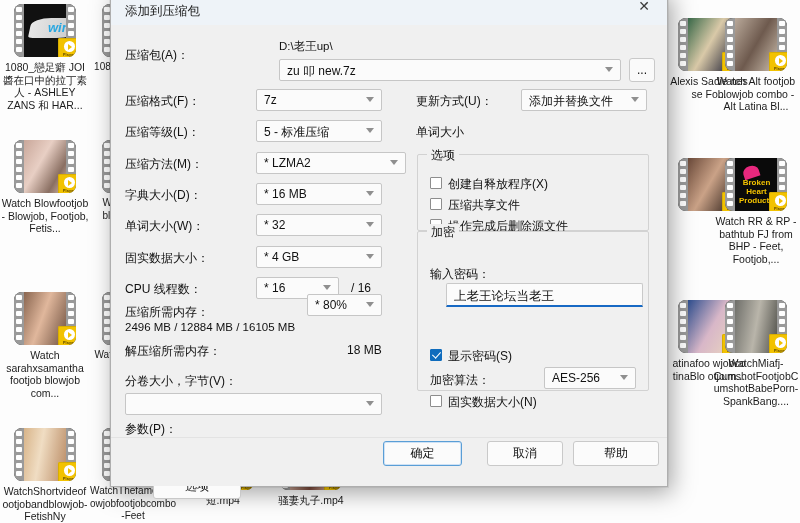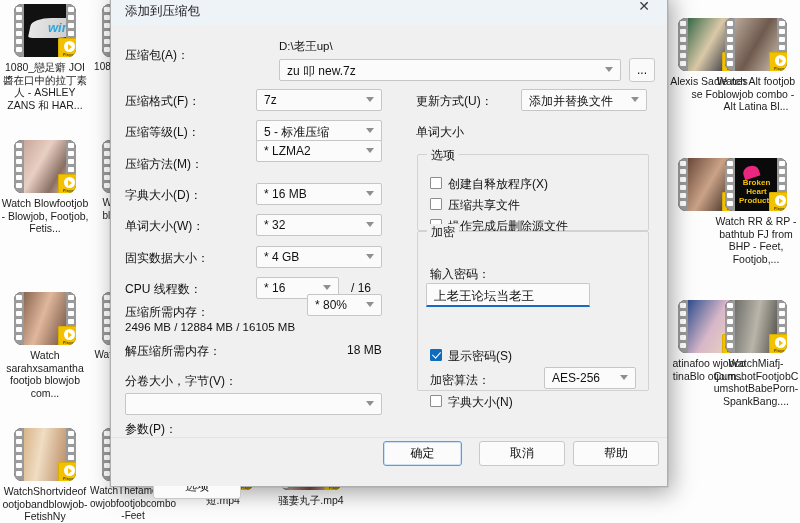--- a/index.html
+++ b/index.html
@@ -582,21 +582,21 @@
       <span class="arw"></span>
     </div>
 
     <div class="lbl" style="left:14px;top:99px">压缩等级(L)：</div>
     <div class="combo" style="left:145px;top:95px;width:126px">
       <span>5 - 标准压缩</span>
       <span class="arw"></span>
     </div>
 
     <div class="lbl" style="left:14px;top:131px">压缩方法(M)：</div>
-    <div class="combo" style="left:145px;top:115px;width:126px">
+    <div class="combo" style="left:145px;top:127px;width:150px">
       <span>* LZMA2</span>
       <span class="arw"></span>
     </div>
 
     <div class="lbl" style="left:14px;top:162px">字典大小(D)：</div>
     <div class="combo" style="left:145px;top:158px;width:126px">
       <span>* 16 MB</span>
       <span class="arw"></span>
     </div>
 
@@ -661,37 +661,37 @@
     </div>
     <div class="chk" style="left:319px;top:193px">
       <span class="box"></span>
       <span>操作完成后删除源文件</span>
     </div>
 
     <div class="group" style="left:306px;top:206px;width:230px;height:158px">
       <div class="gtitle">加密</div>
     </div>
     <div class="lbl" style="left:319px;top:241px">输入密码：</div>
-    <div class="pwd" style="left:315px;top:258px;width:164px">上老王论坛当老王</div>
+    <div class="pwd" style="left:335px;top:258px;width:197px">上老王论坛当老王</div>
 
     <div class="chk on" style="left:319px;top:323px">
       <span class="box"></span>
       <span>显示密码(S)</span>
     </div>
 
     <div class="lbl" style="left:319px;top:347px">加密算法：</div>
     <div class="combo" style="left:433px;top:342px;width:92px">
       <span>AES-256</span>
       <span class="arw"></span>
     </div>
 
     <div class="chk" style="left:319px;top:369px">
       <span class="box"></span>
-      <span>字典大小(N)</span>
+      <span>固实数据大小(N)</span>
     </div>
 
     <div id="footer"></div>
     <div class="btn primary" style="left:272px;top:416px;width:79px">确定</div>
-    <div class="btn" style="left:368px;top:416px;width:86px">取消</div>
+    <div class="btn" style="left:376px;top:416px;width:76px">取消</div>
     <div class="btn" style="left:462px;top:416px;width:86px">帮助</div>
 
   </div>
 </div>
 
 </body></html>

